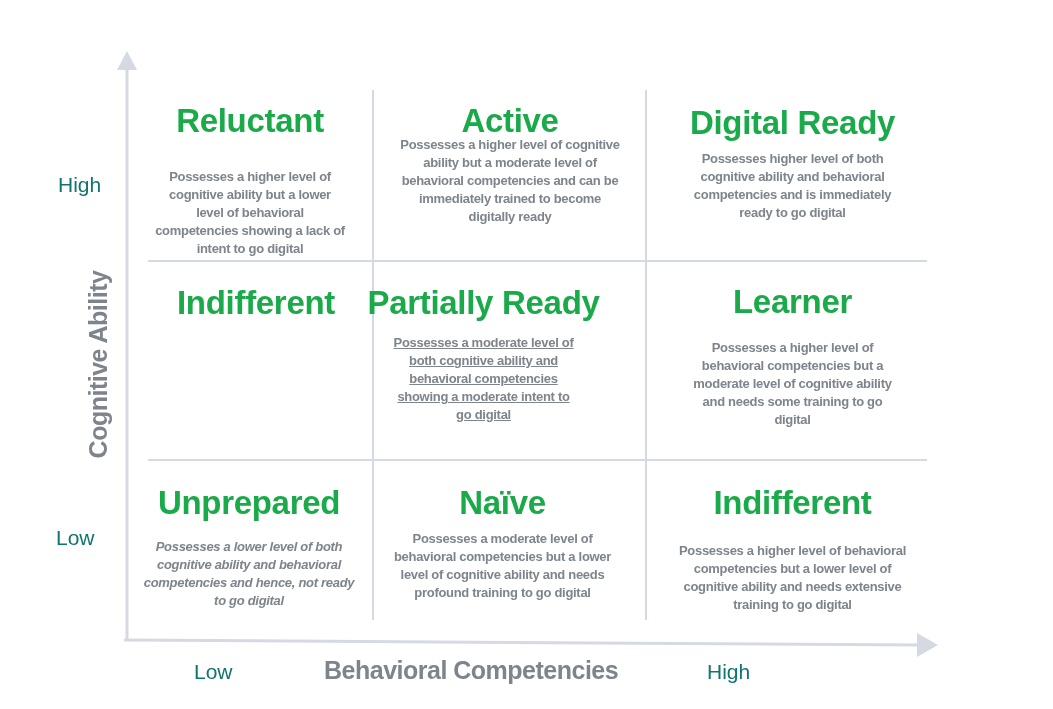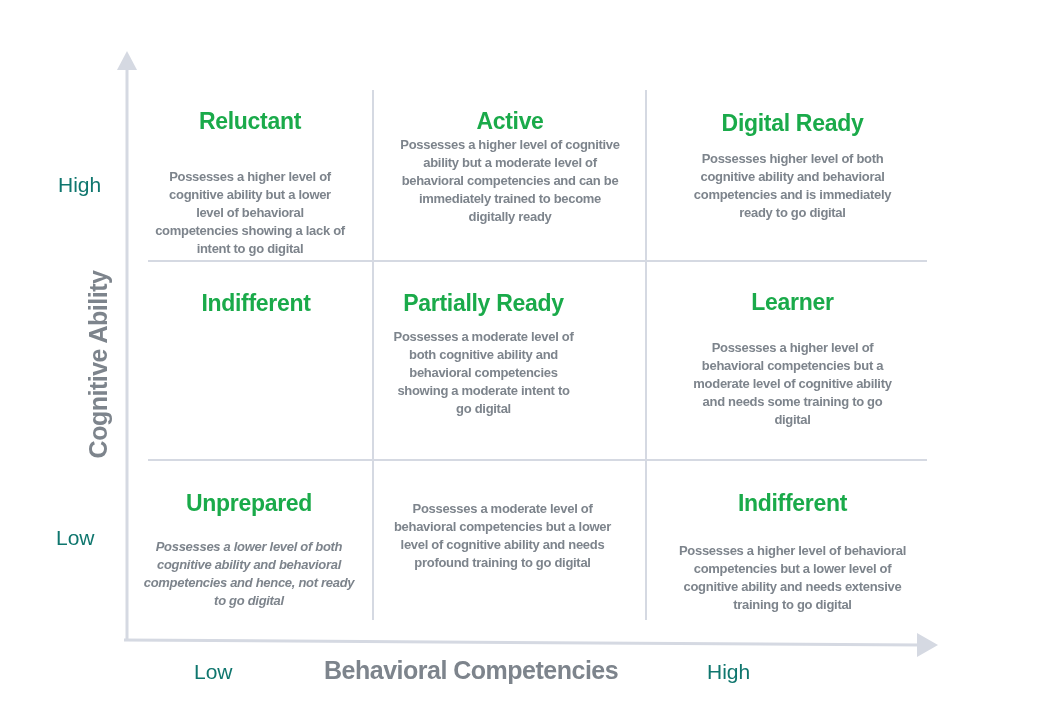--- a/index.html
+++ b/index.html
@@ -1,20 +1,20 @@
 <!DOCTYPE html>
 <html><head>
   <meta charset="utf-8">
   <style>
     html, body { margin: 0; padding: 0; background: #ffffff; }
     body { width: 1053px; height: 709px; position: relative; overflow: hidden;
            font-family: "Liberation Sans", "DejaVu Sans", sans-serif; }
     .axes { position: absolute; left: 0; top: 0; }
     .cell { position: absolute; text-align: center; }
-    .cell-title { color: #1aaa4a; font-weight: bold; font-size: 23px; letter-spacing: -0.3px;
+    .cell-title { color: #1aaa4a; font-weight: bold; font-size: 33px; letter-spacing: -0.3px;
                   white-space: nowrap; line-height: 30px; }
     .cell-desc { color: #7d848c; font-size: 13px; line-height: 18px; letter-spacing: -0.3px;
                  margin: 0 auto; font-weight: bold; }
     .tick { position: absolute; color: #0f766e; font-size: 21px; }
     .axis-title { position: absolute; color: #7d848c; font-weight: bold; font-size: 25px; letter-spacing: -0.5px; white-space: nowrap; }
     .y-title { transform: rotate(-90deg); transform-origin: center center; }
   </style>
 </head>
 <body>
 
@@ -52,30 +52,31 @@
 <div class="cell" style="left:660px; top:108px; width:265px;">
   <div class="cell-title">Digital Ready</div>
   <div class="cell-desc" style="margin-top:12px; width:225px;">Possesses higher level of both cognitive ability and behavioral competencies and is immediately ready to go digital</div>
 </div>
 
 <div class="cell" style="left:140px; top:288px; width:232px;">
   <div class="cell-title">Indifferent</div>
 </div>
 <div class="cell" style="left:366px; top:288px; width:235px;">
   <div class="cell-title">Partially Ready</div>
-  <div class="cell-desc" style="margin-top:10px; width:190px;">Possesses a moderate level of both cognitive ability and behavioral competencies showing a moderate intent to go digital</div>
+  <div class="cell-desc" style="margin-top:16px; width:190px;text-decoration:underline;">Possesses a moderate level of both cognitive ability and behavioral competencies showing a moderate intent to go digital</div>
 </div>
 <div class="cell" style="left:665px; top:287px; width:255px;">
   <div class="cell-title">Learner</div>
   <div class="cell-desc" style="margin-top:22px; width:215px;">Possesses a higher level of behavioral competencies but a moderate level of cognitive ability and needs some training to go digital</div>
 </div>
 
 <div class="cell" style="left:135px; top:488px; width:228px;">
   <div class="cell-title">Unprepared</div>
   <div class="cell-desc" style="margin-top:20px; width:215px;font-style:italic;">Possesses a lower level of both cognitive ability and behavioral competencies and hence, not ready to go digital</div>
 </div>
 <div class="cell" style="left:375px; top:488px; width:255px;">
+  <div class="cell-title">Naïve</div>
   <div class="cell-desc" style="margin-top:12px; width:245px;">Possesses a moderate level of behavioral competencies but a lower level of cognitive ability and needs profound training to go digital</div>
 </div>
 <div class="cell" style="left:665px; top:488px; width:255px;">
   <div class="cell-title">Indifferent</div>
   <div class="cell-desc" style="margin-top:24px; width:245px;">Possesses a higher level of behavioral competencies but a lower level of cognitive ability and needs extensive training to go digital</div>
 </div>
 
 </body></html>

